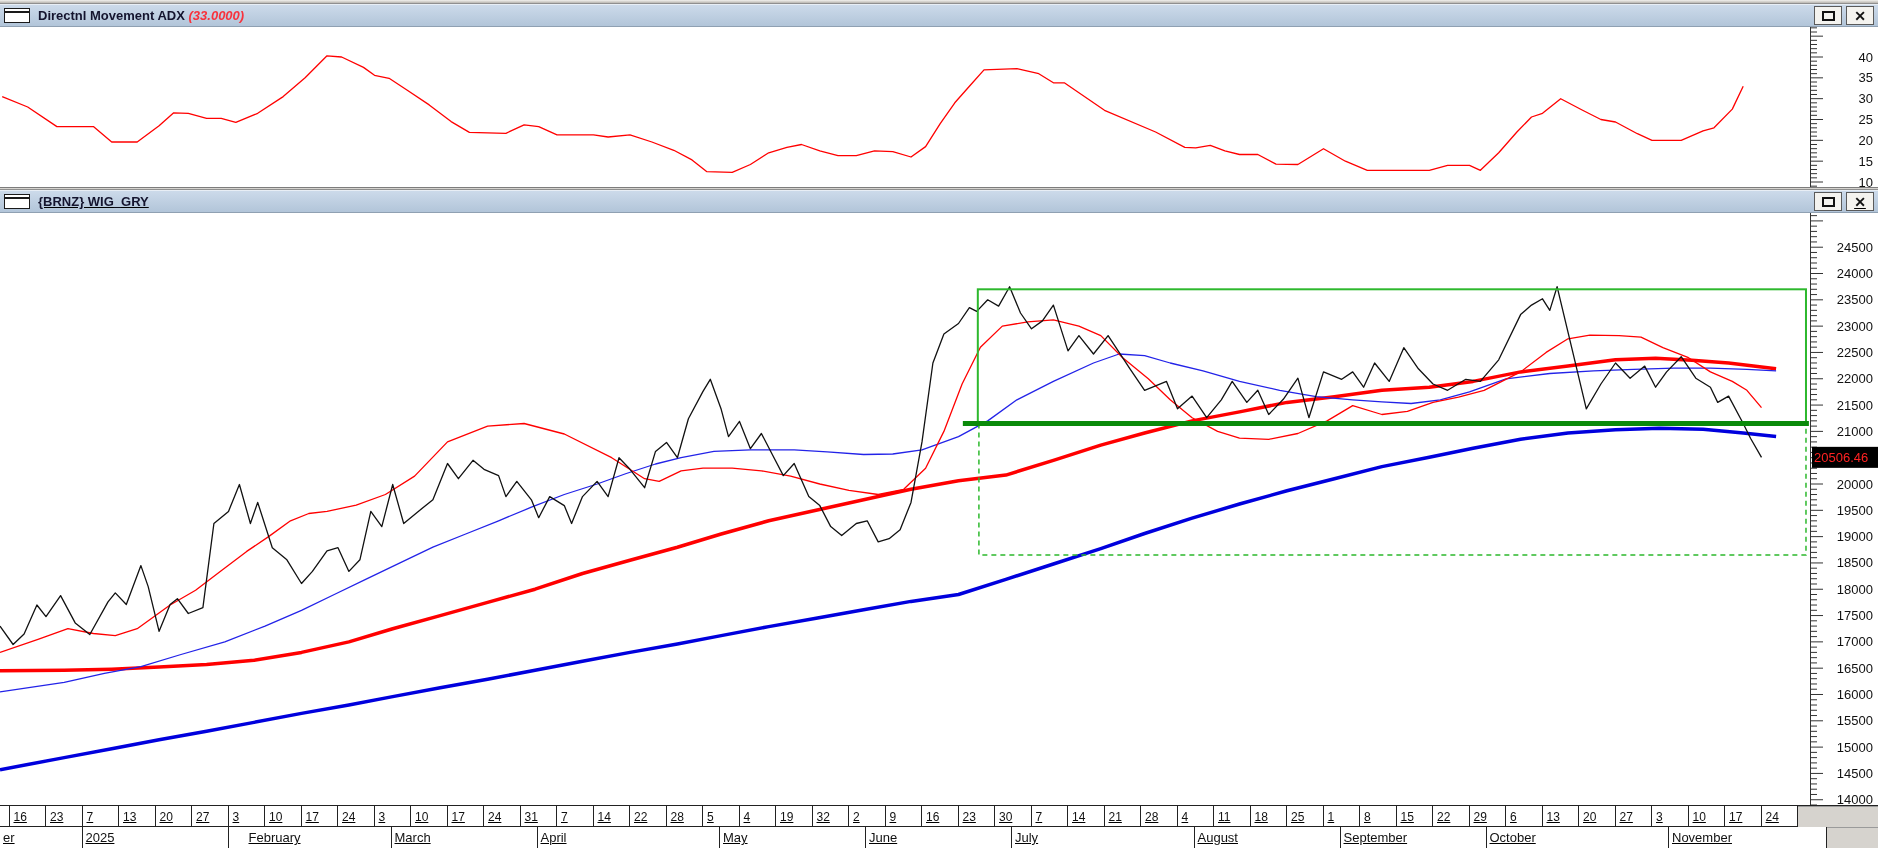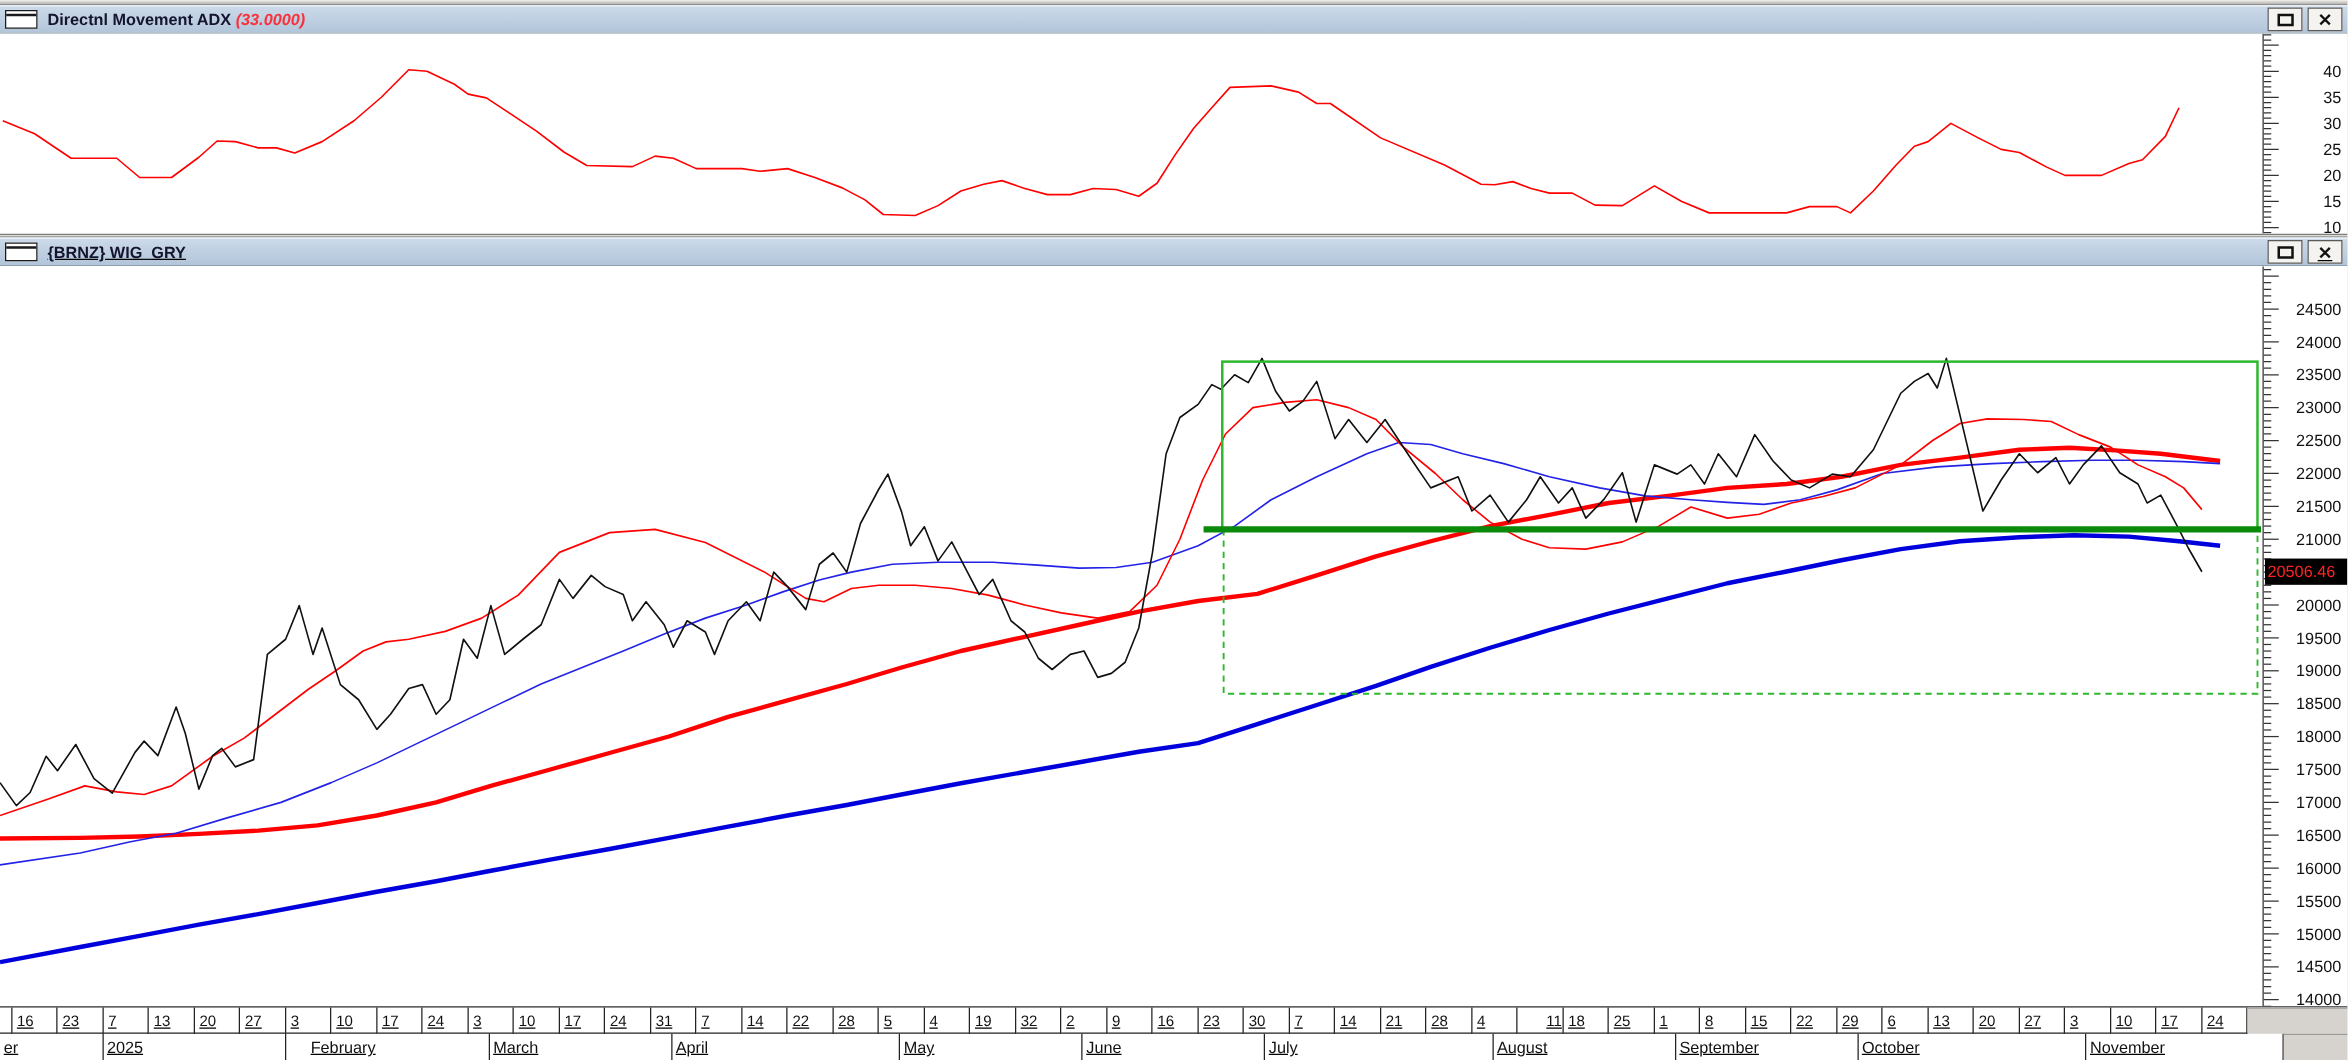--- a/index.html
+++ b/index.html
@@ -317,21 +317,21 @@
           <div class="daycell" style="width: 36.5px;">2</div>
           <div class="daycell" style="width: 36.5px;">9</div>
           <div class="daycell" style="width: 36.5px;">16</div>
           <div class="daycell" style="width: 36.5px;">23</div>
           <div class="daycell" style="width: 36.5px;">30</div>
           <div class="daycell" style="width: 36.5px;">7</div>
           <div class="daycell" style="width: 36.5px;">14</div>
           <div class="daycell" style="width: 36.5px;">21</div>
           <div class="daycell" style="width: 36.5px;">28</div>
           <div class="daycell" style="width: 36.5px;">4</div>
-          <div class="daycell" style="width: 36.5px; text-align: right;">11</div>
+          <div class="daycell" style="width: 36.5px;">11</div>
           <div class="daycell" style="width: 36.5px;">18</div>
           <div class="daycell" style="width: 36.5px;">25</div>
           <div class="daycell" style="width: 36.5px;">1</div>
           <div class="daycell" style="width: 36.5px;">8</div>
           <div class="daycell" style="width: 36.5px;">15</div>
           <div class="daycell" style="width: 36.5px;">22</div>
           <div class="daycell" style="width: 36.5px;">29</div>
           <div class="daycell" style="width: 36.5px;">6</div>
           <div class="daycell" style="width: 36.5px;">13</div>
           <div class="daycell" style="width: 36.5px;">20</div>

